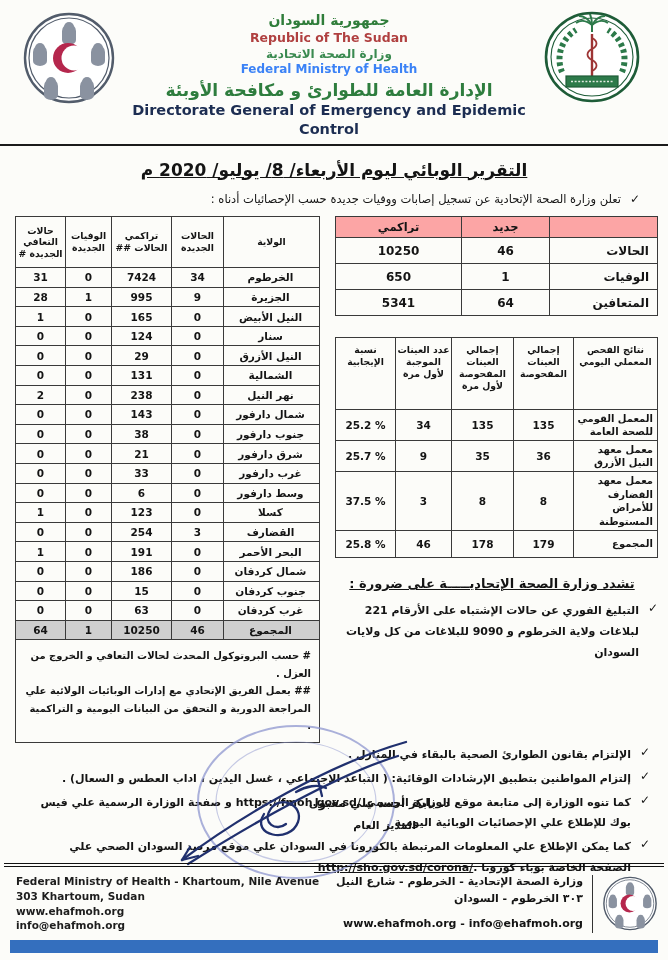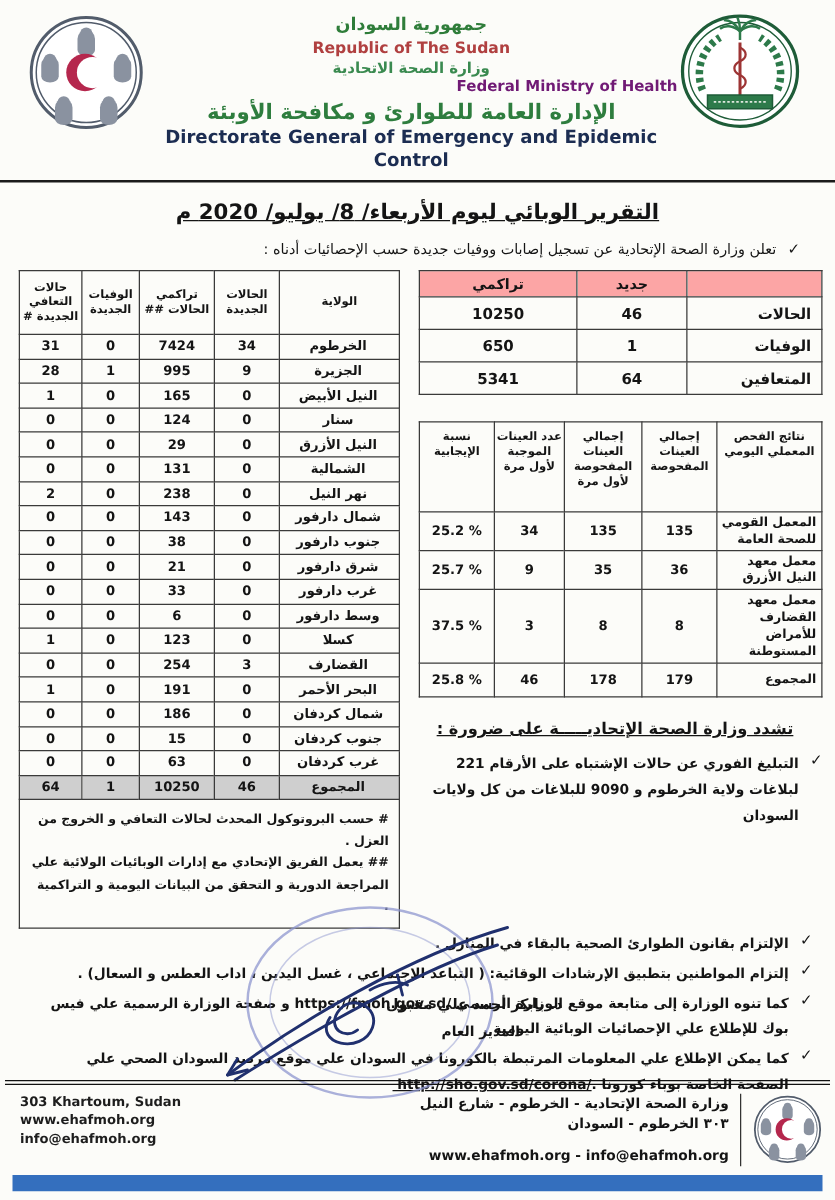--- a/index.html
+++ b/index.html
@@ -5,21 +5,21 @@
   html,body{margin:0;padding:0;background:#9a9a9a;}
   .page{width:668px;height:960px;margin:0 auto;background:#fcfcf9;position:relative;
         font-family:"DejaVu Sans",sans-serif;color:#141414;overflow:hidden;}
 
   
   .header{display:flex;justify-content:space-between;align-items:flex-start;padding:10px 26px 2px 22px;}
   .hdr-center{flex:1;text-align:center;line-height:1.25;padding-top:2px;}
   .h-ar-country{color:#2f7d3a;font-weight:bold;font-size:14px;}
   .h-en-country{color:#b04040;font-weight:bold;font-size:12.5px;}
   .h-ar-ministry{color:#3a8a50;font-weight:bold;font-size:12px;margin-top:2px;}
-  .h-en-ministry{color:#701a75;font-weight:bold;font-size:12px;text-align:right;}
+  .h-en-ministry{color:#3b82f6;font-weight:bold;font-size:12px;}
   .h-ar-dir{color:#2e7d3e;font-weight:bold;font-size:17px;margin-top:3px;}
   .h-en-dir{color:#1c2d52;font-weight:bold;font-size:14.5px;}
   .rule{border-top:2px solid #1b1b1b;margin:4px 0 0 0;}
 
   
   .title{ text-align:center;font-weight:bold;font-size:17px;text-decoration:underline;margin-top:14px;direction:rtl;}
   .subtitle{text-align:center;font-weight:bold;font-size:13px;margin-top:5px;direction:rtl;}
   .intro{direction:rtl;display:flex;gap:9px;padding:12px 28px 8px 20px;font-size:11.5px;align-items:flex-start;}
   .check{font-size:12px;line-height:1.2;}
 
@@ -438,20 +438,21 @@
       </g>
     </svg>
     <div class="sig-name">د. بابكر أحمد علي مقبول</div>
     <div class="sig-title">المدير العام</div>
   </div>
 
   <div class="footer">
     <div class="footer-rule"></div>
     <div class="footer-content">
       <div class="f-en" id="footer-en">
+          <div>Federal Ministry of Health - Khartoum, Nile Avenue</div>
           <div>303 Khartoum, Sudan</div>
           <div>www.ehafmoh.org</div>
           <div>info@ehafmoh.org</div>
         </div>
       <div class="f-right">
         <div class="f-ar">
           <div>وزارة الصحة الإتحادية - الخرطوم - شارع النيل</div>
           <div>٣٠٣ الخرطوم - السودان</div>
           <div class="www">www.ehafmoh.org - info@ehafmoh.org</div>
         </div>

